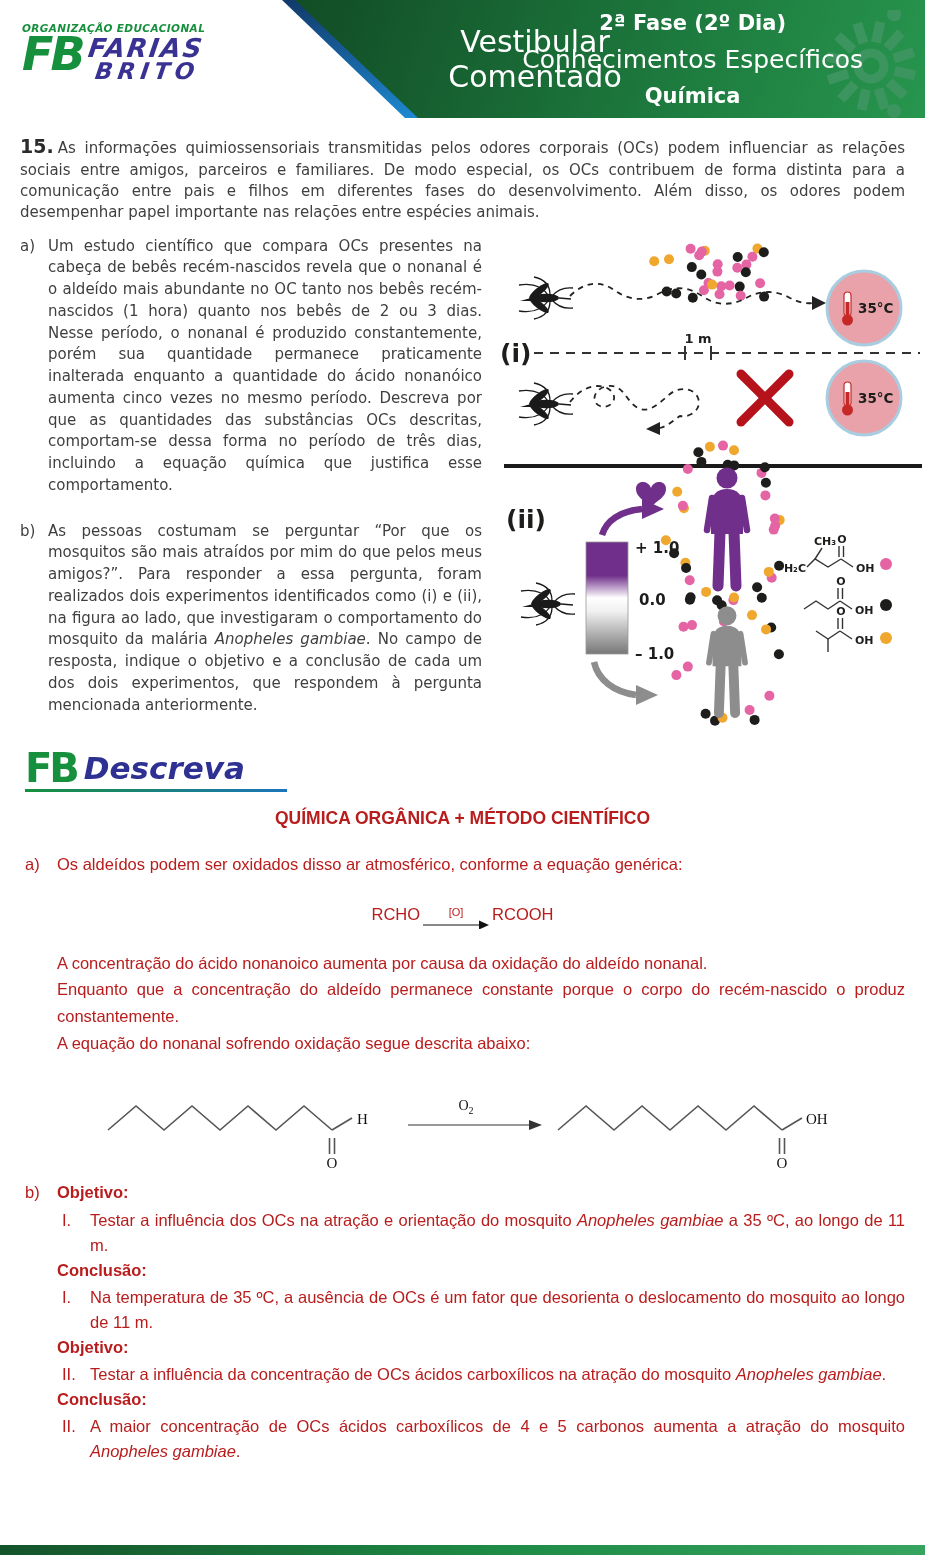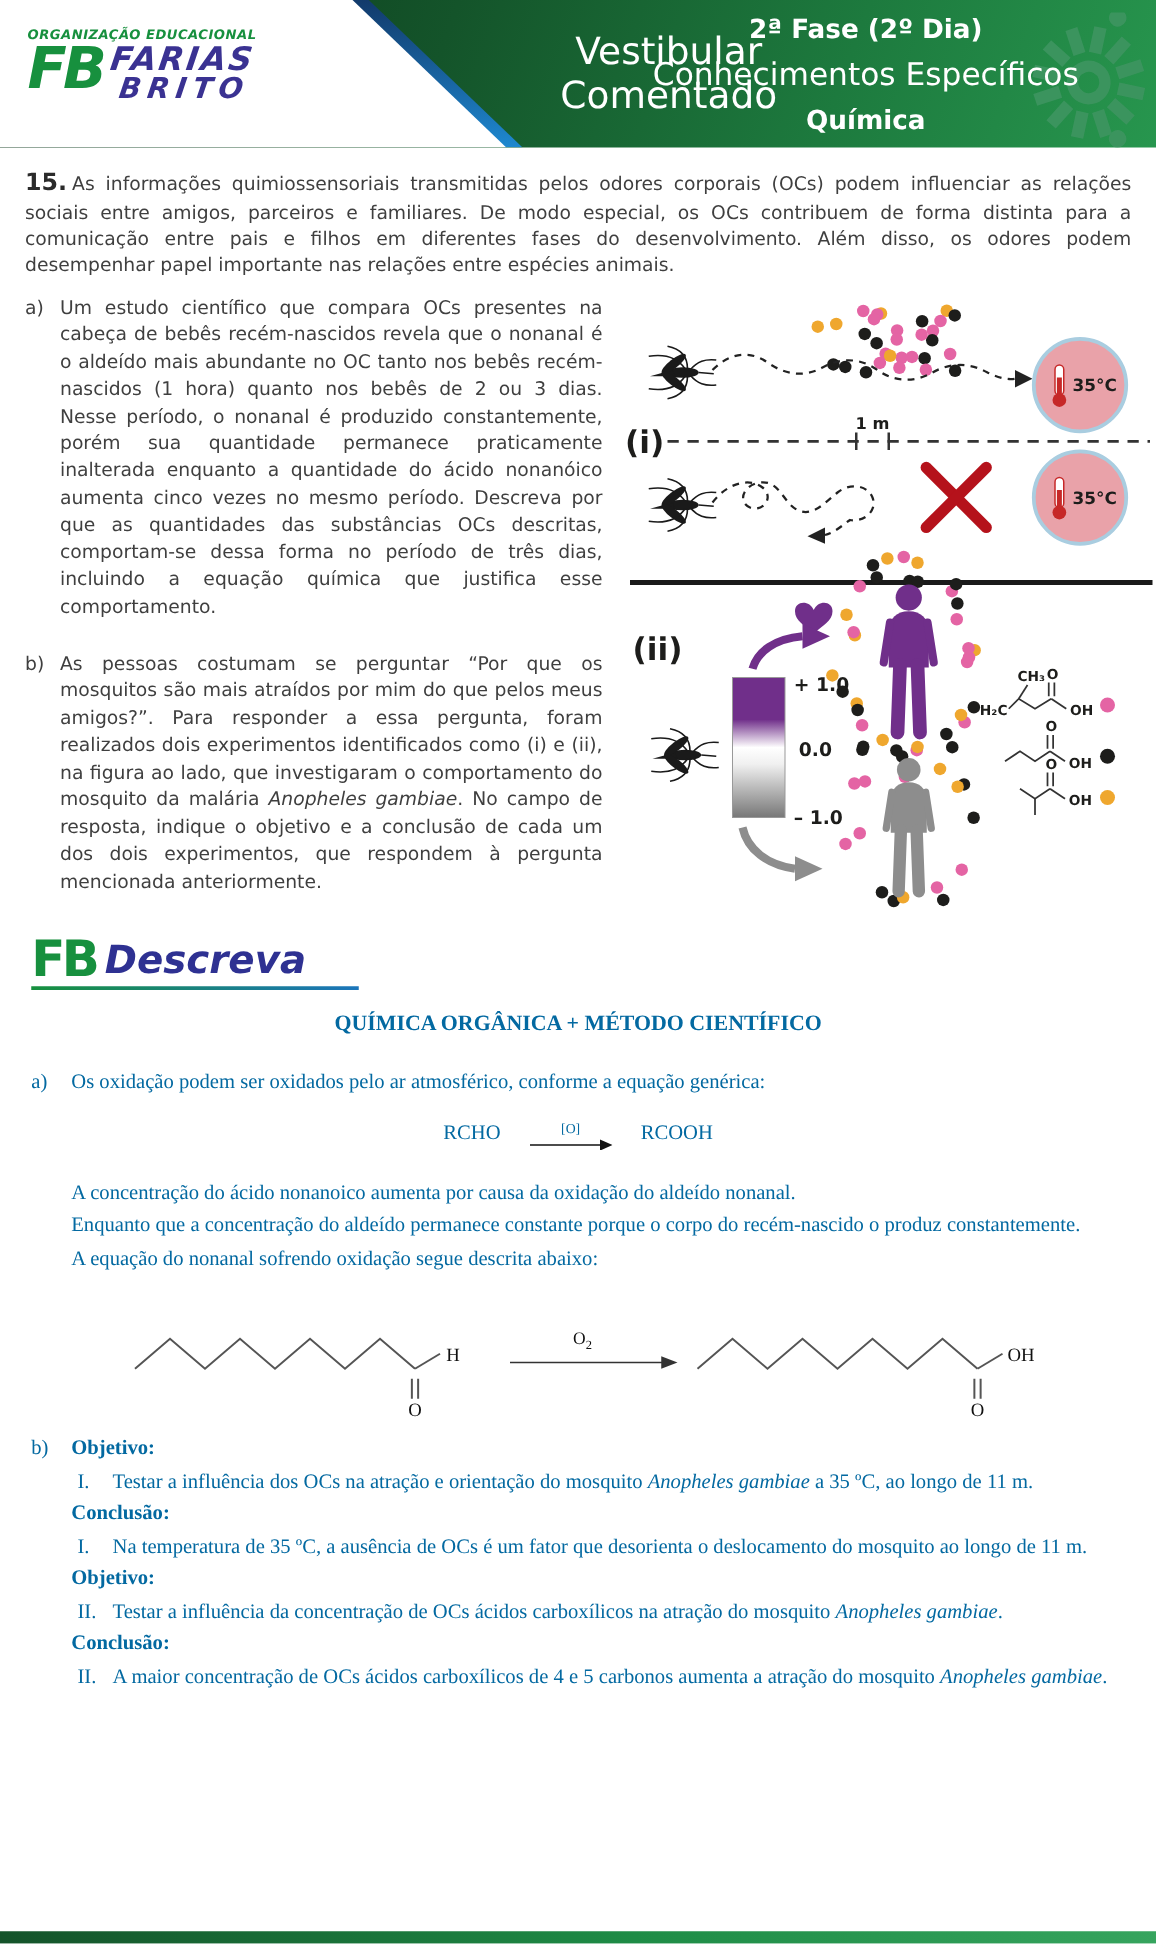--- a/index.html
+++ b/index.html
@@ -49,30 +49,30 @@
   
   .c-purple{color:var(--purple,#702f8a);}
   .c-gray{color:var(--silhouette-gray,#8d8d8d);}
   .c-xred{color:var(--x-red,#b5121b);}
   .c-target{color:var(--target-pink,#e9a2a9);}
   .f-pink{fill:var(--dot-pink,#e464a4);}
   .f-black{fill:var(--dot-black,#1d1d1b);}
   .f-orange{fill:var(--dot-orange,#efa72e);}
 
   
-  .serif{font-family:Liberation Serif, serif;color:#0369a1;}
+  .serif{font-family:Liberation Sans, sans-serif;color:#b91c1c;}
   .comenta-logo{margin:10px 0 0 25px;width:262px;}
   .comenta-row{display:flex;align-items:center;gap:7px;}
   .fb-glyph2{font-size:40px;font-weight:900;color:var(--brand-green,#17903e);line-height:.85;letter-spacing:-3px;}
   .comenta-word{font-size:31px;font-weight:bold;font-style:italic;color:var(--comenta-navy,#2e3192);}
   .comenta-underline{height:3px;background:linear-gradient(90deg,#17903e,#1b75bb);margin-top:3px;}
   .sec-title{text-align:center;font-weight:bold;font-size:17.5px;margin-top:16px;}
   .row-a{display:flex;margin:26px 20px 0 25px;font-size:16.5px;}
   .row-a .lab{width:32px;}
-  .equation{display:flex;justify-content:center;align-items:center;margin-top:20px;font-size:16.5px;gap:20px;}
+  .equation{display:flex;justify-content:center;align-items:center;margin-top:30px;font-size:16.5px;}
   .eq-arrow{display:inline-flex;flex-direction:column;align-items:center;margin:0 3px;transform:translateY(3px);}
   .eq-over{font-size:11px;line-height:1;margin-bottom:-1px;}
   .paras{margin:24px 20px 0 57px;font-size:16.5px;line-height:1.62;}
   .paras .just{text-align:justify;}
   .rxn-wrap{margin:12px 0 0 78px;}
   .rxn-wrap svg text{fill:#111;font-family:"Liberation Serif",serif;}
   .b-section{margin:4px 20px 0 25px;font-size:16.5px;line-height:1.52;}
   .b-head{display:flex;font-weight:bold;}
   .b-head .b-lab{width:32px;font-weight:normal;}
   .b-head2{margin-left:32px;font-weight:bold;}
@@ -361,21 +361,21 @@
       <span class="fb-glyph2">FB</span>
       <span class="comenta-word">Descreva</span>
     </div>
     <div class="comenta-underline"></div>
   </div>
 
   <h2 class="sec-title serif">QUÍMICA ORGÂNICA + MÉTODO CIENTÍFICO</h2>
 
   <div class="row-a serif">
     <span class="lab">a)</span>
-    <span>Os oxidação podem ser oxidados pelo ar atmosférico, conforme a equação genérica:</span>
+    <span>Os aldeídos podem ser oxidados disso ar atmosférico, conforme a equação genérica:</span>
   </div>
 
   <div class="equation serif">
     <span>RCHO</span>
     <span class="eq-arrow">
       <span class="eq-over">[O]</span>
       <svg width="66" height="12" viewBox="0 0 66 12">
           <line x1="0" y1="8" x2="57" y2="8" stroke="#111" stroke-width="1.1"></line>
           <polygon points="56,3.5 66,8 56,12.5" fill="#111"></polygon>
         </svg>

